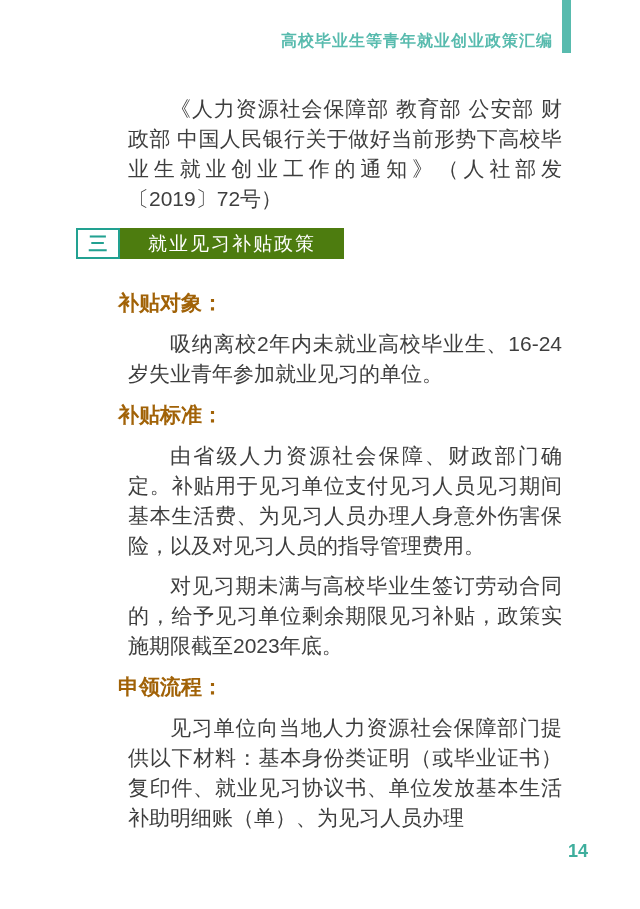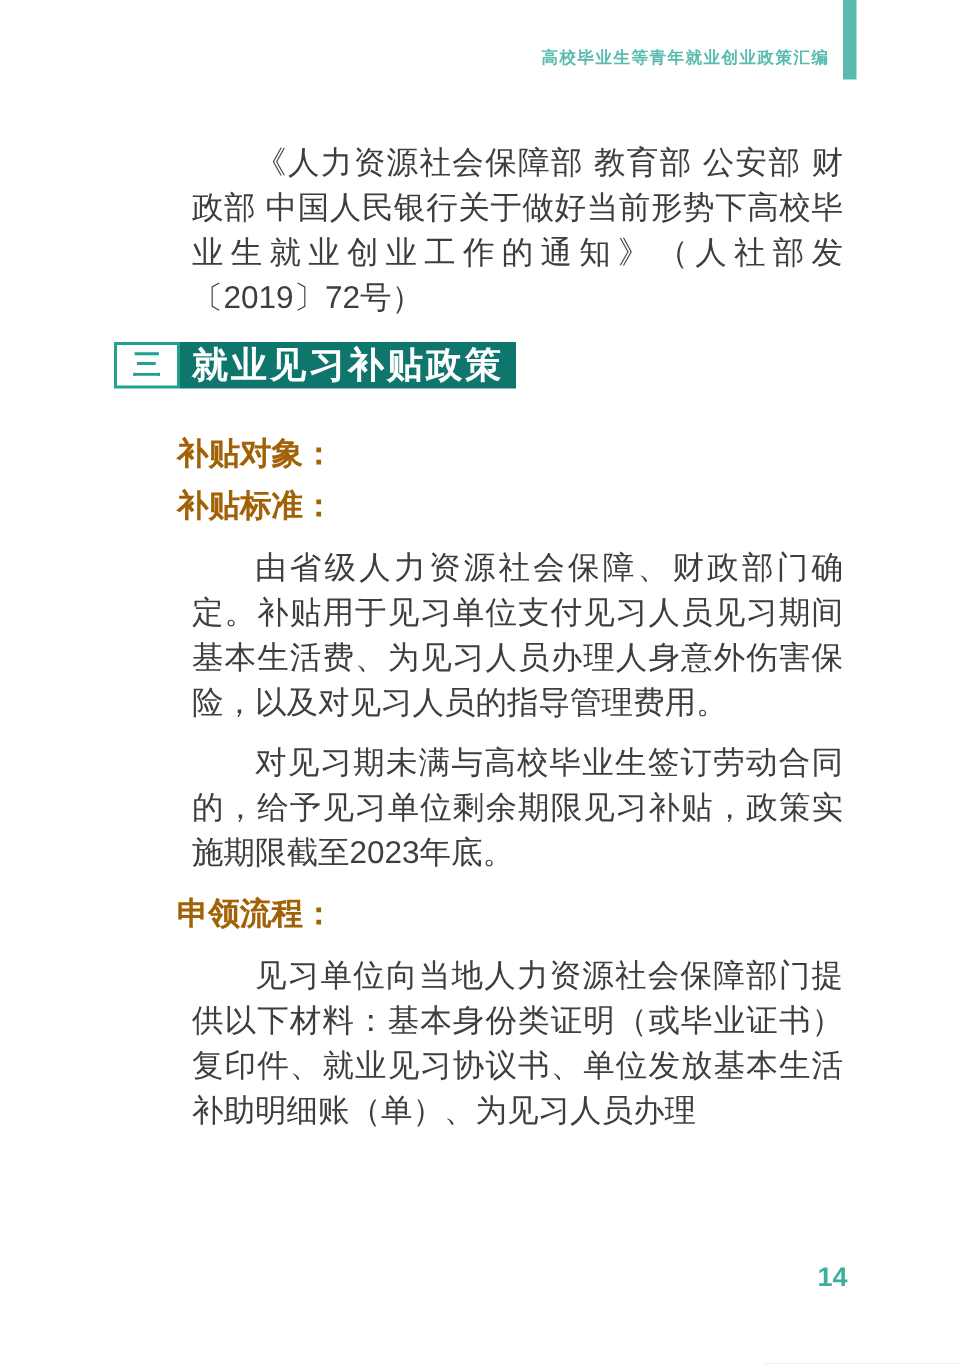--- a/index.html
+++ b/index.html
@@ -10,21 +10,21 @@
     margin: 0 auto;
     background: #ffffff;
     font-family: "Liberation Sans", sans-serif;
     overflow: hidden;
   }
   
   .header-title {
     position: absolute;
     top: 31px;
     right: 87px;
-    font-size: 11px;
+    font-size: 16px;
     font-weight: bold;
     letter-spacing: 1px;
     color: #58bbae;
     white-space: nowrap;
   }
   .header-bar {
     position: absolute;
     top: 0;
     left: 562px;
     width: 9px;
@@ -61,43 +61,43 @@
     background: #ffffff;
     color: #22a191;
     font-weight: bold;
     font-size: 19px;
     display: flex;
     align-items: center;
     justify-content: center;
   }
   .sec-title {
     width: 224px;
-    background: #0f766e;
+    background: #4d7c0f;
     color: #ffffff;
-    font-weight: bold;
-    font-size: 24px;
+    font-weight: normal;
+    font-size: 19px;
     letter-spacing: 2px;
     display: flex;
     align-items: center;
     justify-content: center;
   }
   
   .subhead {
     margin: 3px 0 0 0;
     color: #a16207;
     font-size: 21px;
     line-height: 32px;
     font-weight: bold;
     text-indent: 0;
   }
   
   .page-number {
     position: absolute;
     top: 841px;
-    left: 545px;
+    left: 568px;
     color: #3fae9d;
     font-size: 18px;
     font-weight: bold;
   }
 </style>
 </head>
 <body>
 
 <div class="page">
 
@@ -108,20 +108,21 @@
 
     <p>《人力资源社会保障部 教育部 公安部 财政部 中国人民银行关于做好当前形势下高校毕业生就业创业工作的通知》（人社部发〔2019〕72号）</p>
 
 
     <div class="section-header">
       <span class="sec-num">三</span>
       <span class="sec-title">就业见习补贴政策</span>
     </div>
 
     <h3 class="subhead">补贴对象：</h3>
+    <p>吸纳离校2年内未就业高校毕业生、16-24岁失业青年参加就业见习的单位。</p>
 
     <h3 class="subhead">补贴标准：</h3>
     <p>由省级人力资源社会保障、财政部门确定。补贴用于见习单位支付见习人员见习期间基本生活费、为见习人员办理人身意外伤害保险，以及对见习人员的指导管理费用。</p>
     <p>对见习期未满与高校毕业生签订劳动合同的，给予见习单位剩余期限见习补贴，政策实施期限截至2023年底。</p>
 
     <h3 class="subhead">申领流程：</h3>
     <p>见习单位向当地人力资源社会保障部门提供以下材料：基本身份类证明（或毕业证书）复印件、就业见习协议书、单位发放基本生活补助明细账（单）、为见习人员办理</p>
 
   </div>
 

